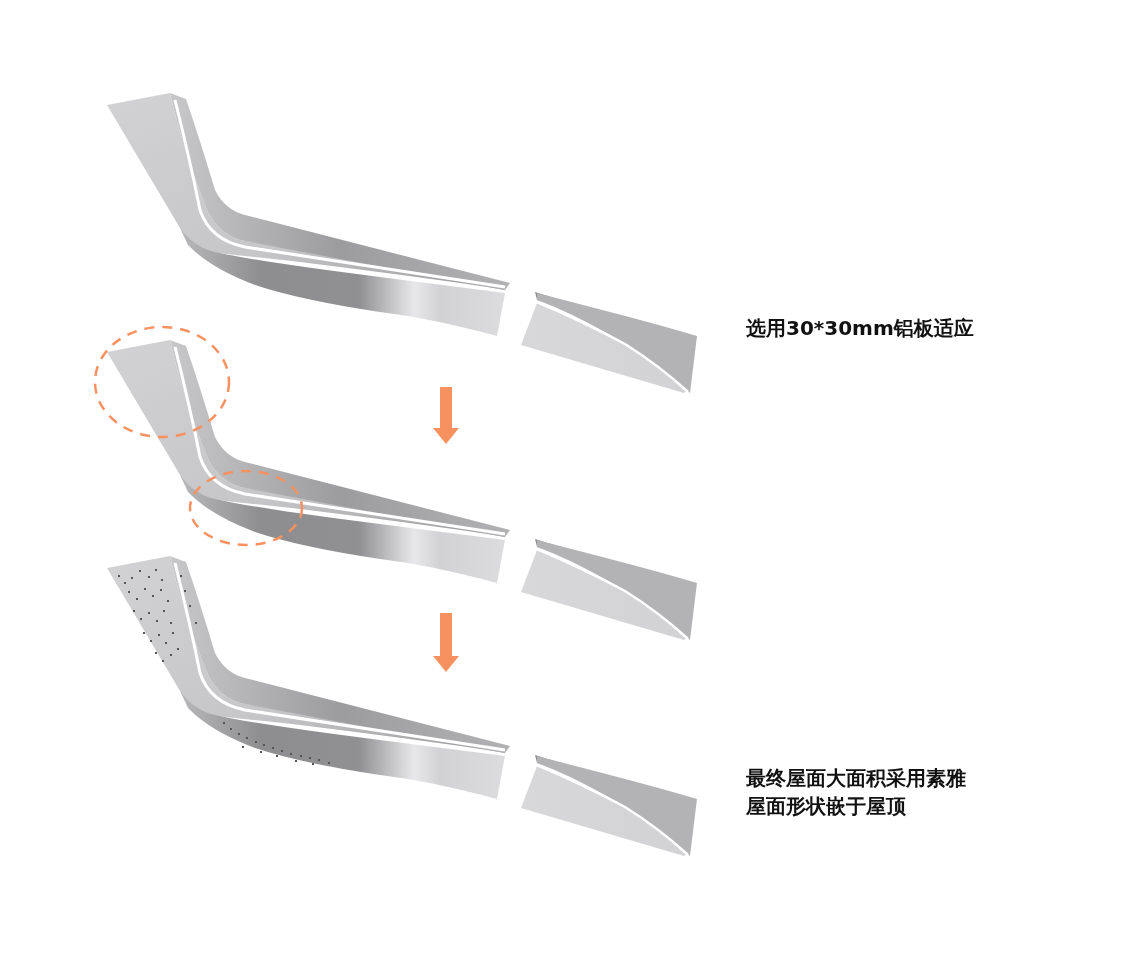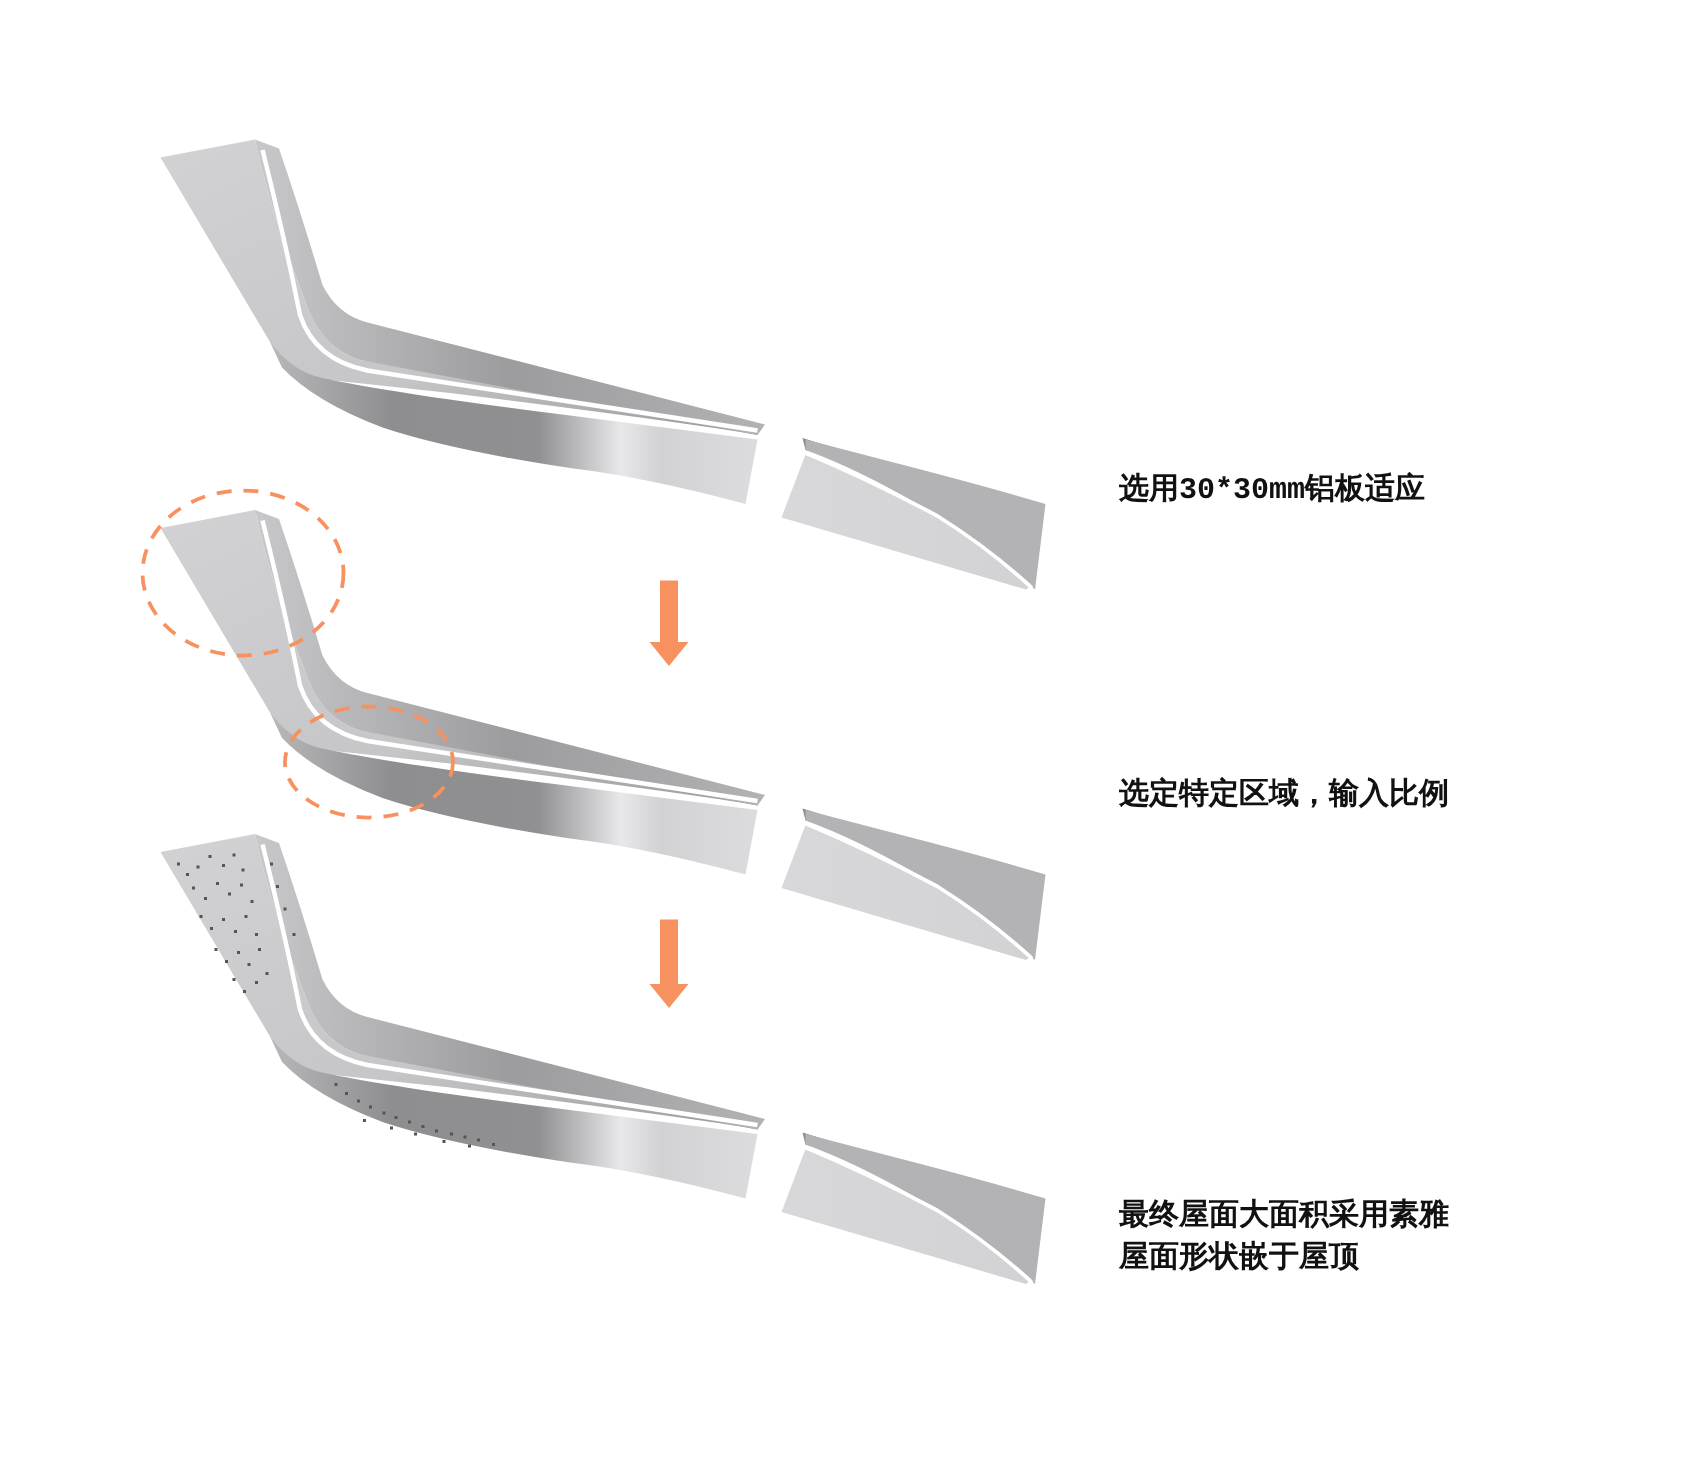--- a/index.html
+++ b/index.html
@@ -10,23 +10,23 @@
       left: 746px;
       width: 270px;
       font-family: "DejaVu Sans", sans-serif;
       font-weight: bold;
       font-size: 20px;
       line-height: 28px;
       color: #111111;
       letter-spacing: 0px;
     }
     .caption span { display: block; white-space: nowrap; }
-    #caption-1 { top: 314px; font-family: Liberation Mono, monospace; }
+    #caption-1 { top: 314px; }
     #caption-2 { top: 514px; }
-    #caption-3 { top: 764px; margin-top: 31px; }
+    #caption-3 { top: 764px; }
   </style>
 </head>
 <body>
 
 <svg id="diagram" viewBox="0 0 1129 977" xmlns="http://www.w3.org/2000/svg">
   <defs>
     <linearGradient id="gTop" x1="0" y1="0" x2="1" y2="1">
       <stop offset="0" stop-color="#d2d2d4"></stop>
       <stop offset="0.6" stop-color="#c6c6c8"></stop>
       <stop offset="1" stop-color="#9a9a9c"></stop>
@@ -144,19 +144,18 @@
     <rect x="440" y="613" width="12" height="44" fill="#F7915F"></rect>
     <polygon points="433,656 459,656 446,672" fill="#F7915F"></polygon>
   </g>
 </svg>
 
 <div class="caption" id="caption-1">
   <span>选用30*30mm铝板适应</span>
 </div>
 
 <div class="caption" id="caption-2">
-  <span>选定特定区域，输入比例</span>
 </div>
 
 <div class="caption" id="caption-3">
   <span>最终屋面大面积采用素雅</span>
   <span>屋面形状嵌于屋顶</span>
 </div>
 
 </body></html>

